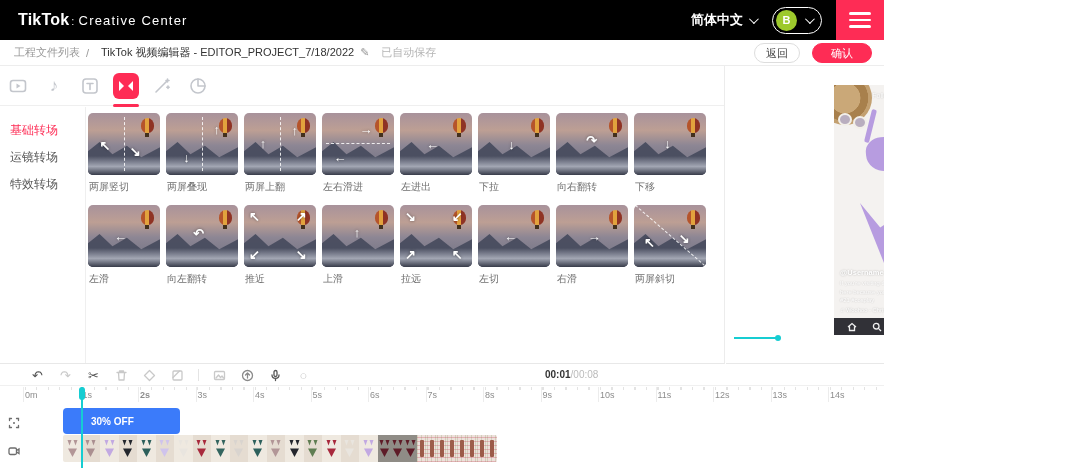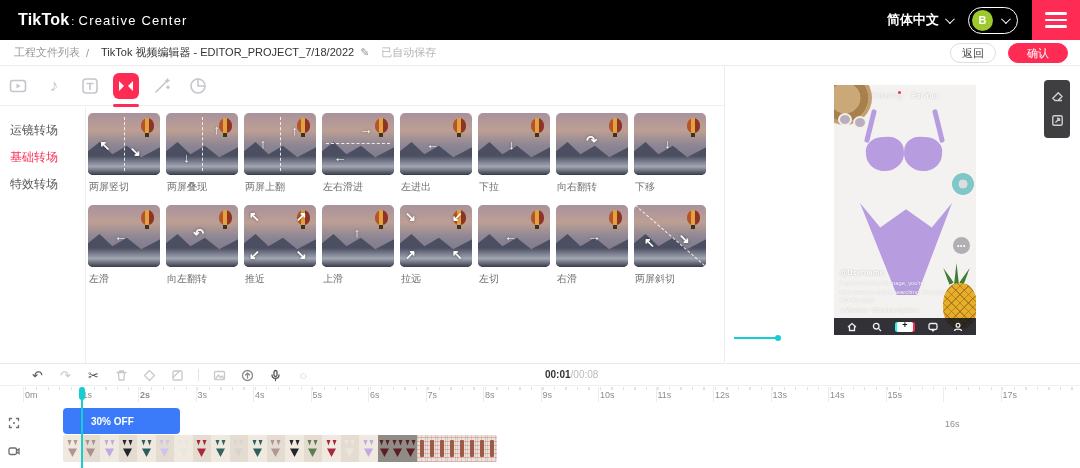--- a/index.html
+++ b/index.html
@@ -1,18 +1,18 @@
 <!DOCTYPE html>
 <html><head>
 <meta charset="utf-8">
 <style>
   *{margin:0;padding:0;box-sizing:border-box}
   html,body{background:#fff}
   body{font-family:"Liberation Sans",sans-serif;-webkit-font-smoothing:antialiased}
-  .app{position:relative;width:1080px;height:468px;background:#fff;overflow:hidden}
+  .app{position:relative;width:884px;height:468px;background:#fff;overflow:hidden}
 
   
   .topbar{position:absolute;top:0;left:0;right:0;height:40px;background:#000;display:flex;align-items:center;padding-left:18px}
   .logo{color:#fff;font-size:16px;font-weight:800;letter-spacing:.2px;display:flex;align-items:baseline}
   .logo .rest{font-weight:400;font-size:13px;letter-spacing:1.2px;margin-left:4px}
   .logo .colon{font-weight:400;font-size:11px;margin-left:2px;opacity:.9}
   .top-right{position:absolute;right:0;top:0;height:40px;display:flex;align-items:center}
   .lang{color:#fff;font-size:13px;font-weight:700;margin-right:16px;display:flex;align-items:center;cursor:pointer}
   .chev{display:inline-block;width:7px;height:7px;border-right:1.5px solid #fff;border-bottom:1.5px solid #fff;transform:rotate(45deg) translateY(-2px);margin-left:6px}
   .avatar-pill{display:flex;align-items:center;border:1.5px solid #fff;border-radius:15px;padding:2px 9px 2px 3px;margin-right:14px;cursor:pointer}
@@ -206,22 +206,22 @@
       </div>
       <div class="tab">
         <svg width="20" height="20" viewBox="0 0 20 20">
             <circle cx="10" cy="10" r="7"></circle>
             <path d="M10 3 L10 10 L17 10"></path>
           </svg>
       </div>
     </div>
 
     <aside class="sidebar">
+        <div class="side-item active">基础转场</div>
         <div class="side-item">运镜转场</div>
-        <div class="side-item active">基础转场</div>
         <div class="side-item">特效转场</div>
       </aside>
     <div class="grid" id="grid">
         <div class="cell">
           <div class="thumb">
             <i class="mtn"></i>
             <i class="fog"></i>
             <i class="balloon"></i>
             <i class="line-v"></i>
             <span class="arw" style="left: 16%; top: 42%;">↖</span>

